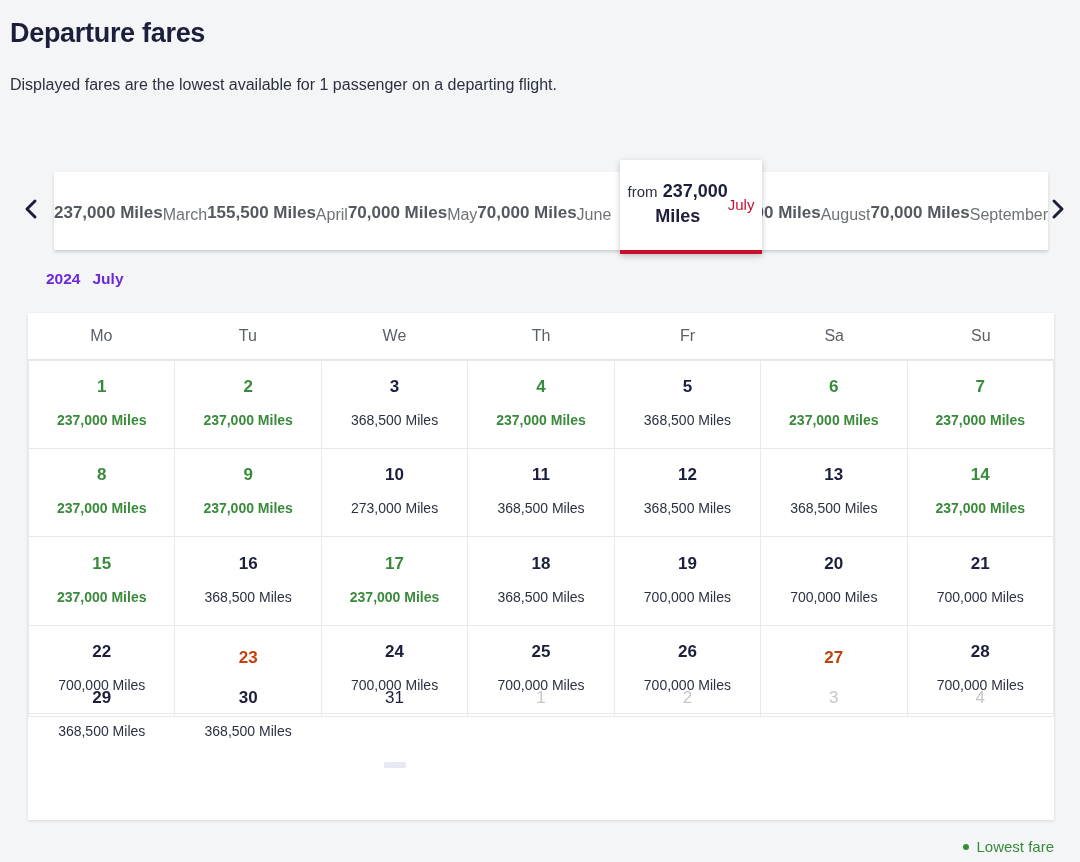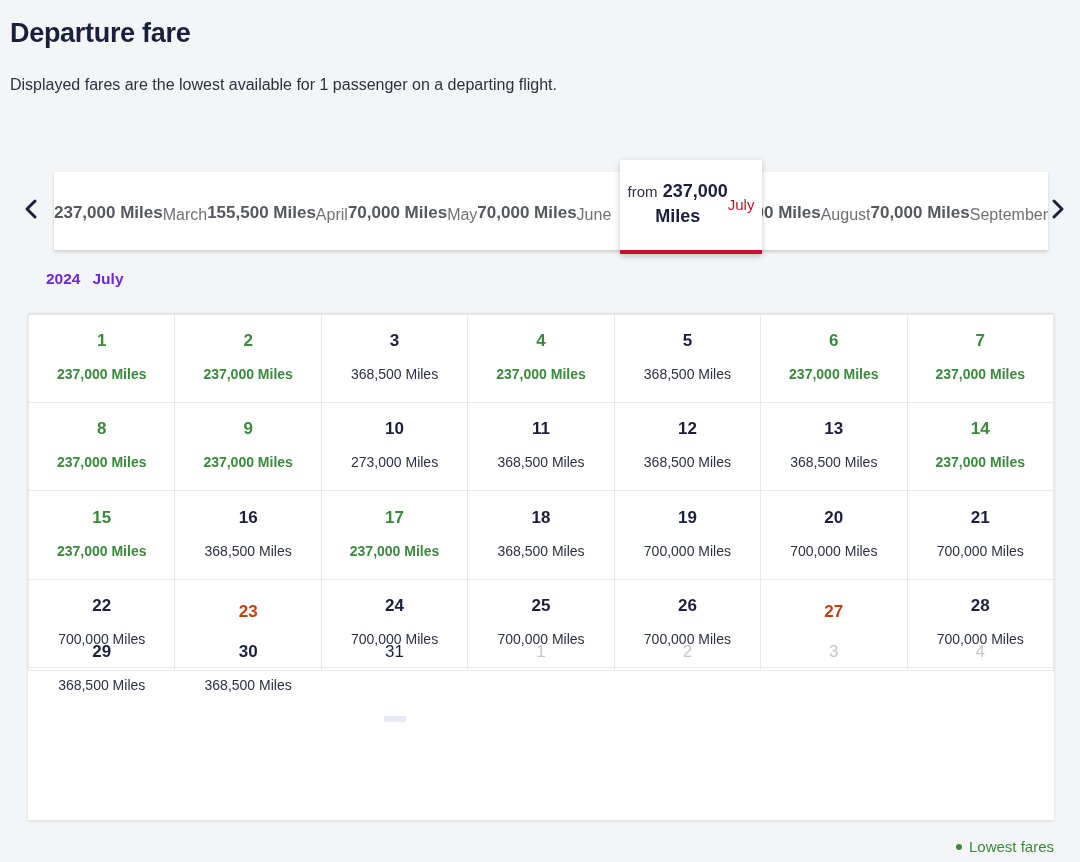--- a/index.html
+++ b/index.html
@@ -136,21 +136,21 @@
     width: 6px; height: 6px; border-radius: 50%; background: #3a8a3c;
     margin-right: 7px; display: inline-block;
   }
 </style>
 </head>
 <body>
 
 <div id="root">
 
   <div class="page-head">
-    <div class="page-title">Departure fare</div>
+    <div class="page-title">Departure fares</div>
     <div class="page-desc">Displayed fares are the lowest available for 1 passenger on a departing flight.</div>
   </div>
 
   <div class="carousel-wrap">
 
     <div class="car-arrow left">
       <span>
         <svg width="14" height="22" viewBox="0 0 14 22" aria-hidden="true">
           <polyline points="11,3 3,11 11,19" fill="none" stroke="#1b1f3b" stroke-width="3" stroke-linecap="round" stroke-linejoin="round"></polyline>
         </svg>
@@ -197,20 +197,29 @@
         <span class="mt-name">July</span>
       </div>
     </div>
   </div>
 
   <div class="ym-label">
     <span class="ym-year">2024</span><span>July</span>
   </div>
 
   <div class="cal-card">
+    <div class="cal-head">
+      <div>Mo</div>
+      <div>Tu</div>
+      <div>We</div>
+      <div>Th</div>
+      <div>Fr</div>
+      <div>Sa</div>
+      <div>Su</div>
+    </div>
     <div class="cal-grid" id="cal-grid">
         <div class="cal-row">
           <div class="cell lowest">
             <span class="c-day">1</span>
             <span class="c-fare">237,000 Miles</span>
           </div>
           <div class="cell lowest">
             <span class="c-day">2</span>
             <span class="c-fare">237,000 Miles</span>
           </div>
@@ -354,16 +363,16 @@
           <div class="cell muted">
             <span class="c-day">4</span>
             <span class="c-fare">&nbsp;</span>
           </div>
         </div>
       </div>
   </div>
 
   <div class="legend">
     <span class="dot"></span>
-    <span>Lowest fares</span>
+    <span>Lowest fare</span>
   </div>
 
 </div>
 
 </body></html>

